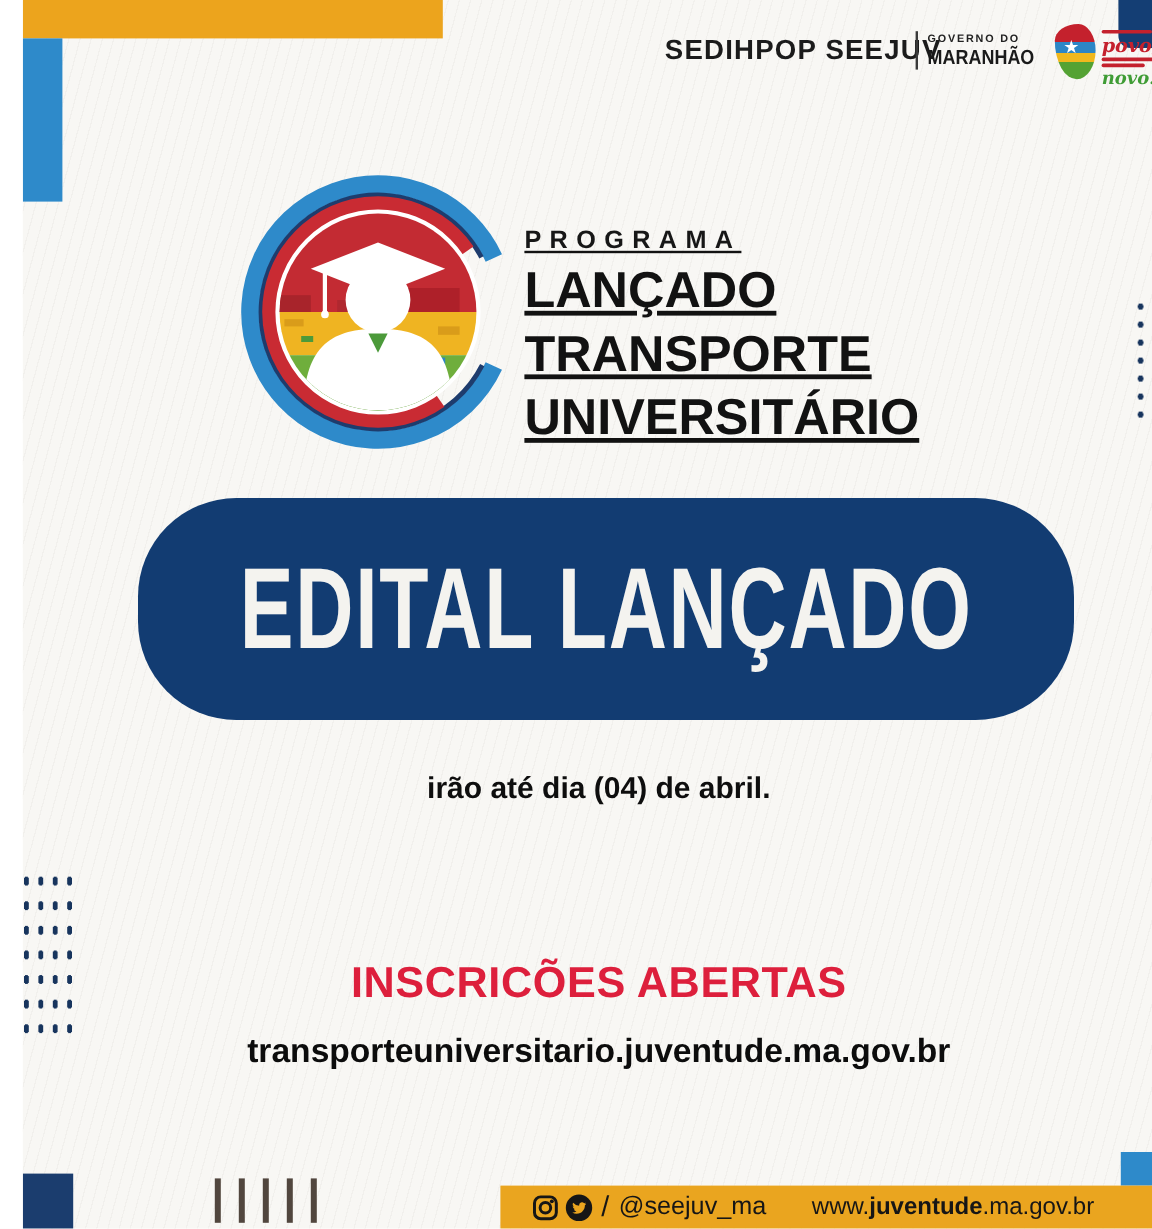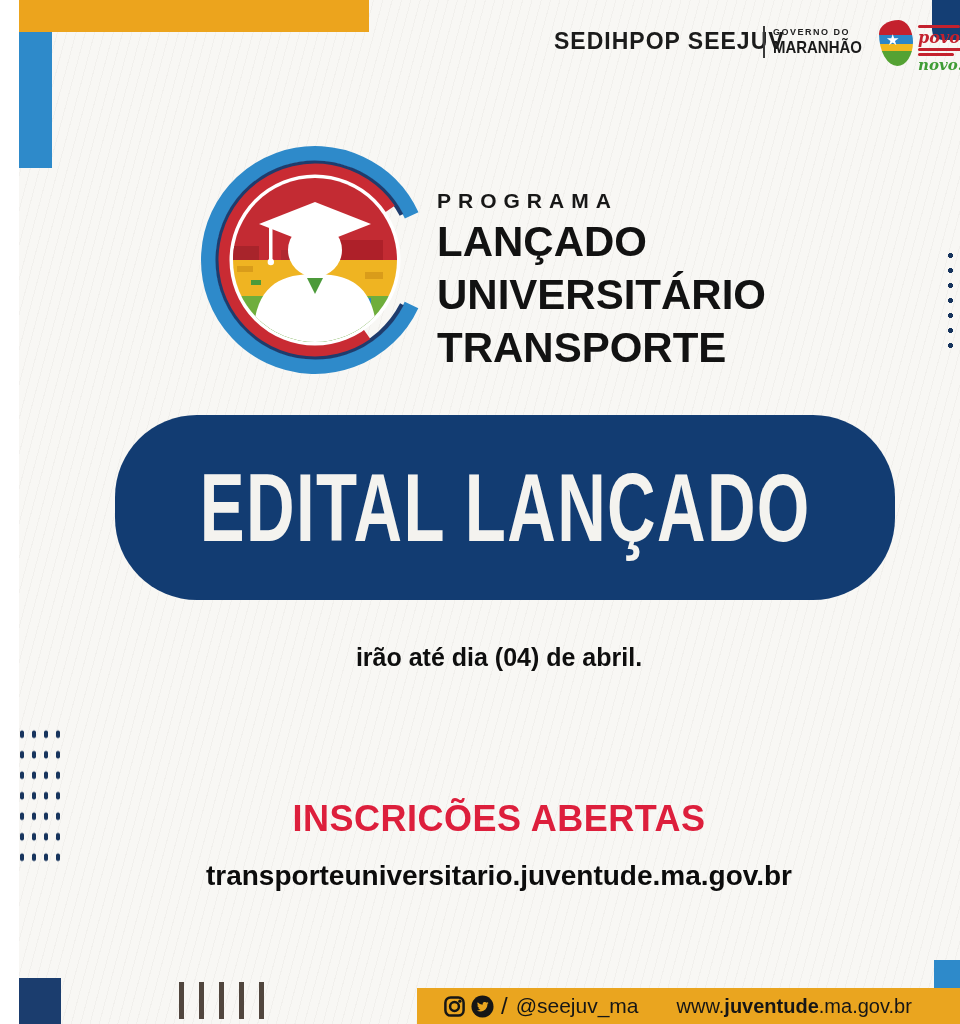--- a/index.html
+++ b/index.html
@@ -35,21 +35,21 @@
     background:linear-gradient(#c4212d 0 32%, #2c86c6 32% 52%, #f0b81e 52% 68%, #54a233 68% 100%);
     border-radius:58% 42% 46% 54% / 30% 48% 52% 70%;}
   .gov-map .star{position:absolute;left:7px;top:12px;color:#fff;font-size:15px;line-height:1;}
   .gov-slogan{width:70px;padding-top:3px;line-height:1;}
   .gov-slogan .tinybar{height:3px;background:#c4212d;border-radius:2px;margin:2px 0;}
   .script-red{font-family:"DejaVu Serif", serif;font-style:italic;font-weight:bold;color:#c4212d;font-size:16px;}
   .script-green{font-family:"DejaVu Serif", serif;font-style:italic;font-weight:bold;color:#3f9c35;font-size:15px;}
   
   .plogo{position:absolute;left:170px;top:128px;width:252px;height:264px;}
   
-  .ptitle{position:absolute;left:418px;top:190px;line-height:1;}
+  .ptitle{position:absolute;left:418px;top:190px;line-height:1;text-decoration:underline;}
   .ptitle .kicker{font-size:21px;font-weight:600;letter-spacing:7px;color:#171717;margin-bottom:7px;}
   .ptitle .big{font-size:42px;font-weight:800;color:#121212;letter-spacing:0px;margin-top:6px;line-height:1.12;}
   
   .pill{position:absolute;left:96px;top:415px;width:780px;height:185px;background:#123c72;border-radius:82px;
     display:flex;align-items:center;justify-content:center;}
   .pill .label{color:#f4f3ef;font-weight:bold;font-size:96px;letter-spacing:2px;transform:scaleX(.70);white-space:nowrap;}
   
   .para{position:absolute;left:0;top:640px;width:960px;text-align:center;font-weight:bold;font-size:25px;line-height:1.38;color:#0e0e0e;}
   .para div{white-space:nowrap;}
   
@@ -138,22 +138,22 @@
         <rect x="80" y="98" width="3.5" height="34" fill="#ffffff"></rect>
         <circle cx="81.8" cy="134" r="3.2" fill="#ffffff"></circle>
         <polygon points="118,150 126,166 134,150" fill="#4c9a3a"></polygon>
       </g>
     </svg>
   </div>
 
   <div class="ptitle">
     <div class="kicker">PROGRAMA</div>
     <div class="big">LANÇADO</div>
+    <div class="big">TRANSPORTE</div>
     <div class="big">UNIVERSITÁRIO</div>
-    <div class="big">TRANSPORTE</div>
   </div>
 
   <div class="pill">
     <div class="label">EDITAL LANÇADO</div>
   </div>
 
   <div class="para">
     <div>irão até dia (04) de abril.</div>
   </div>
 

